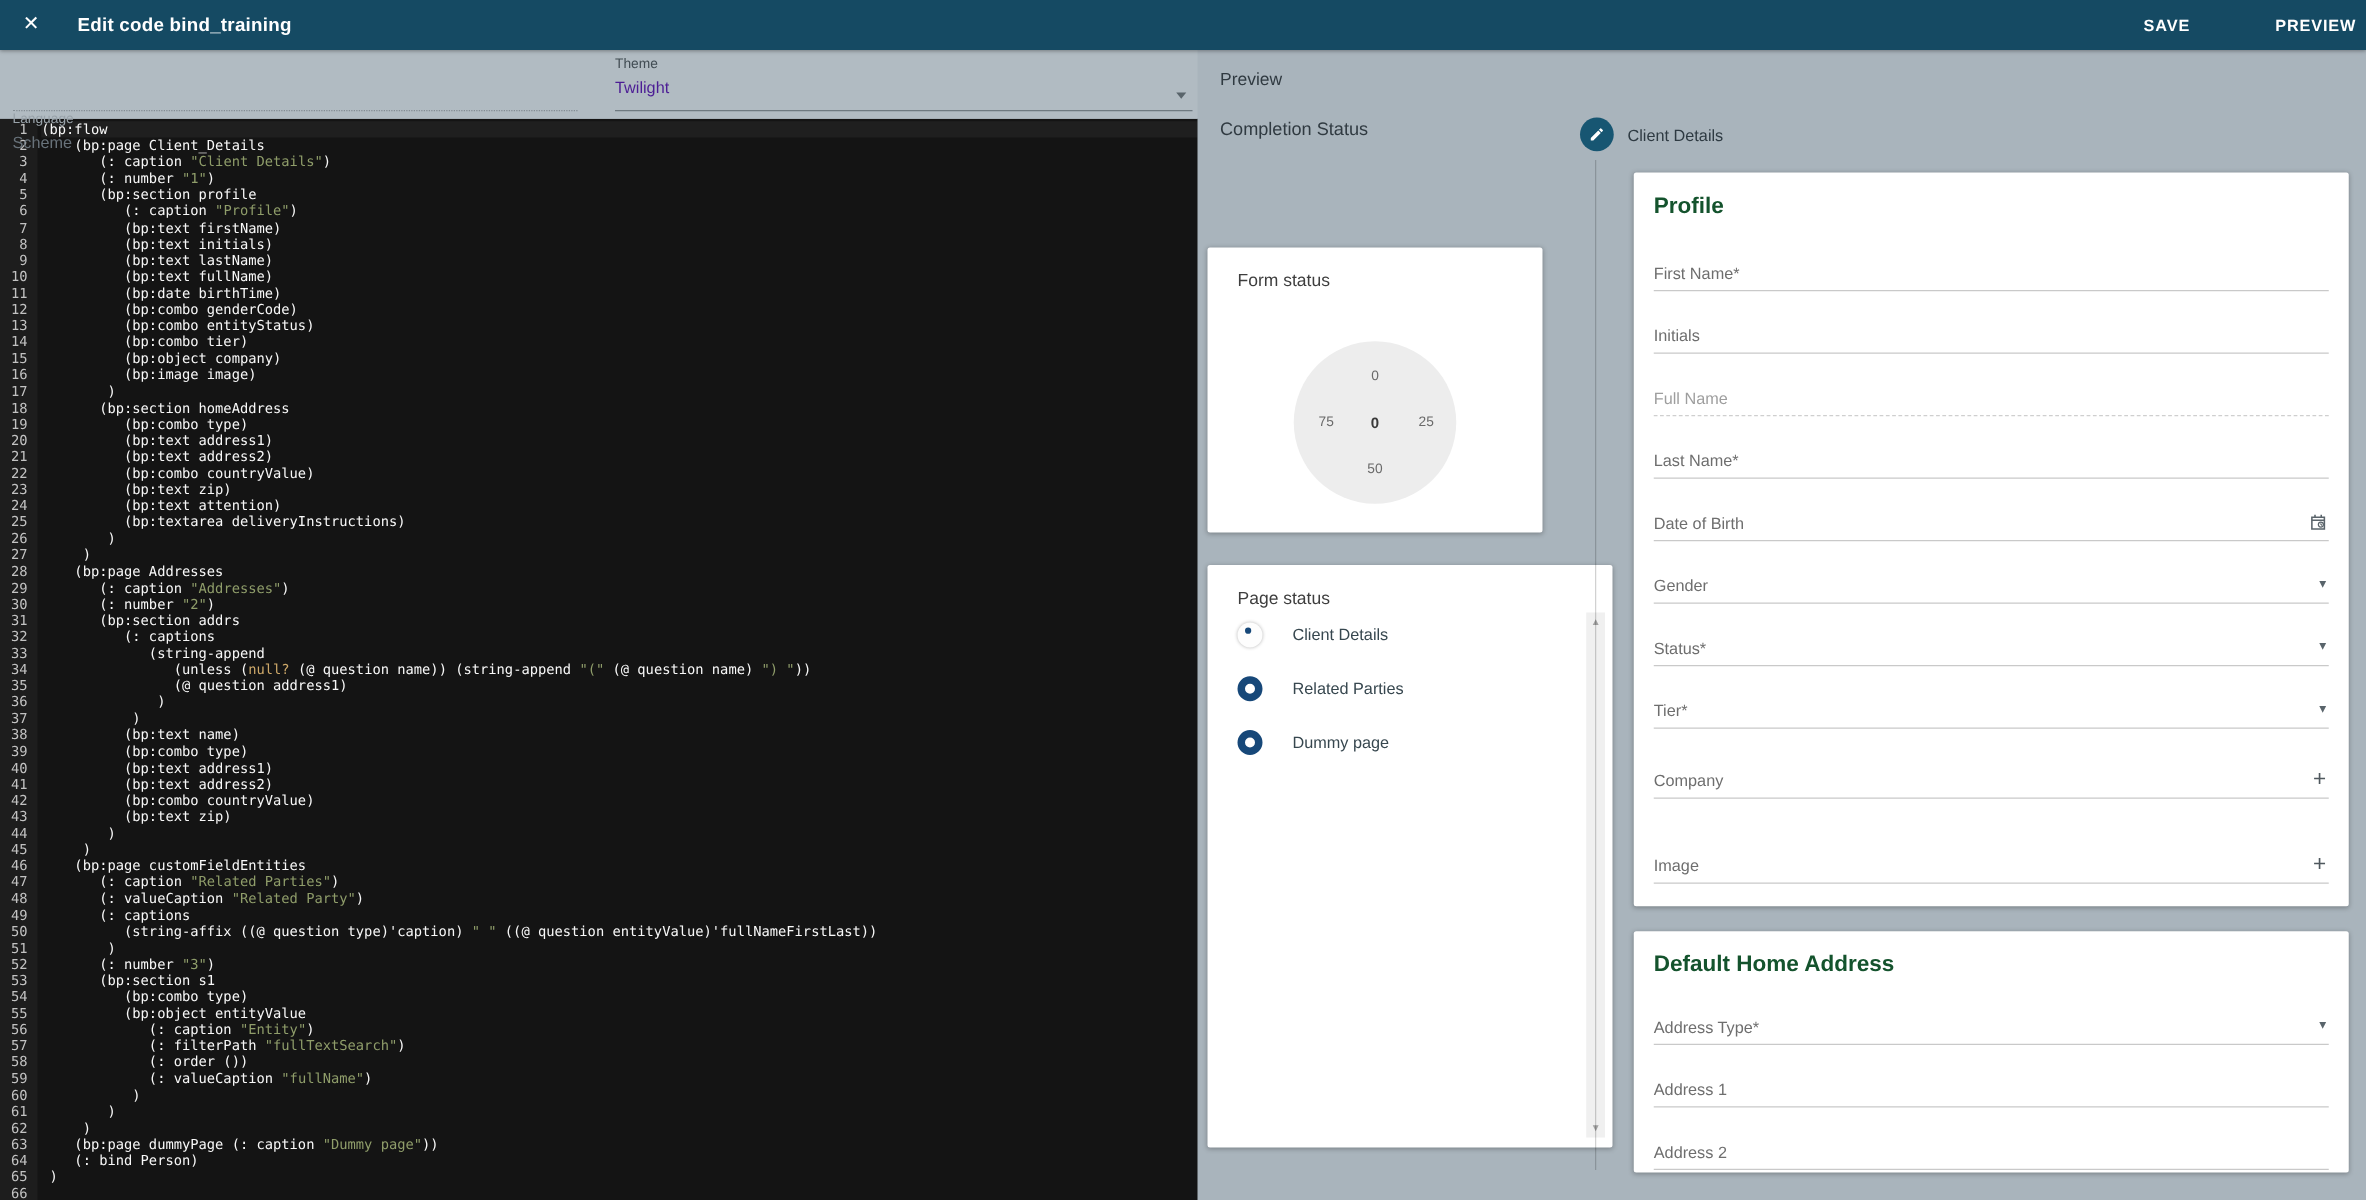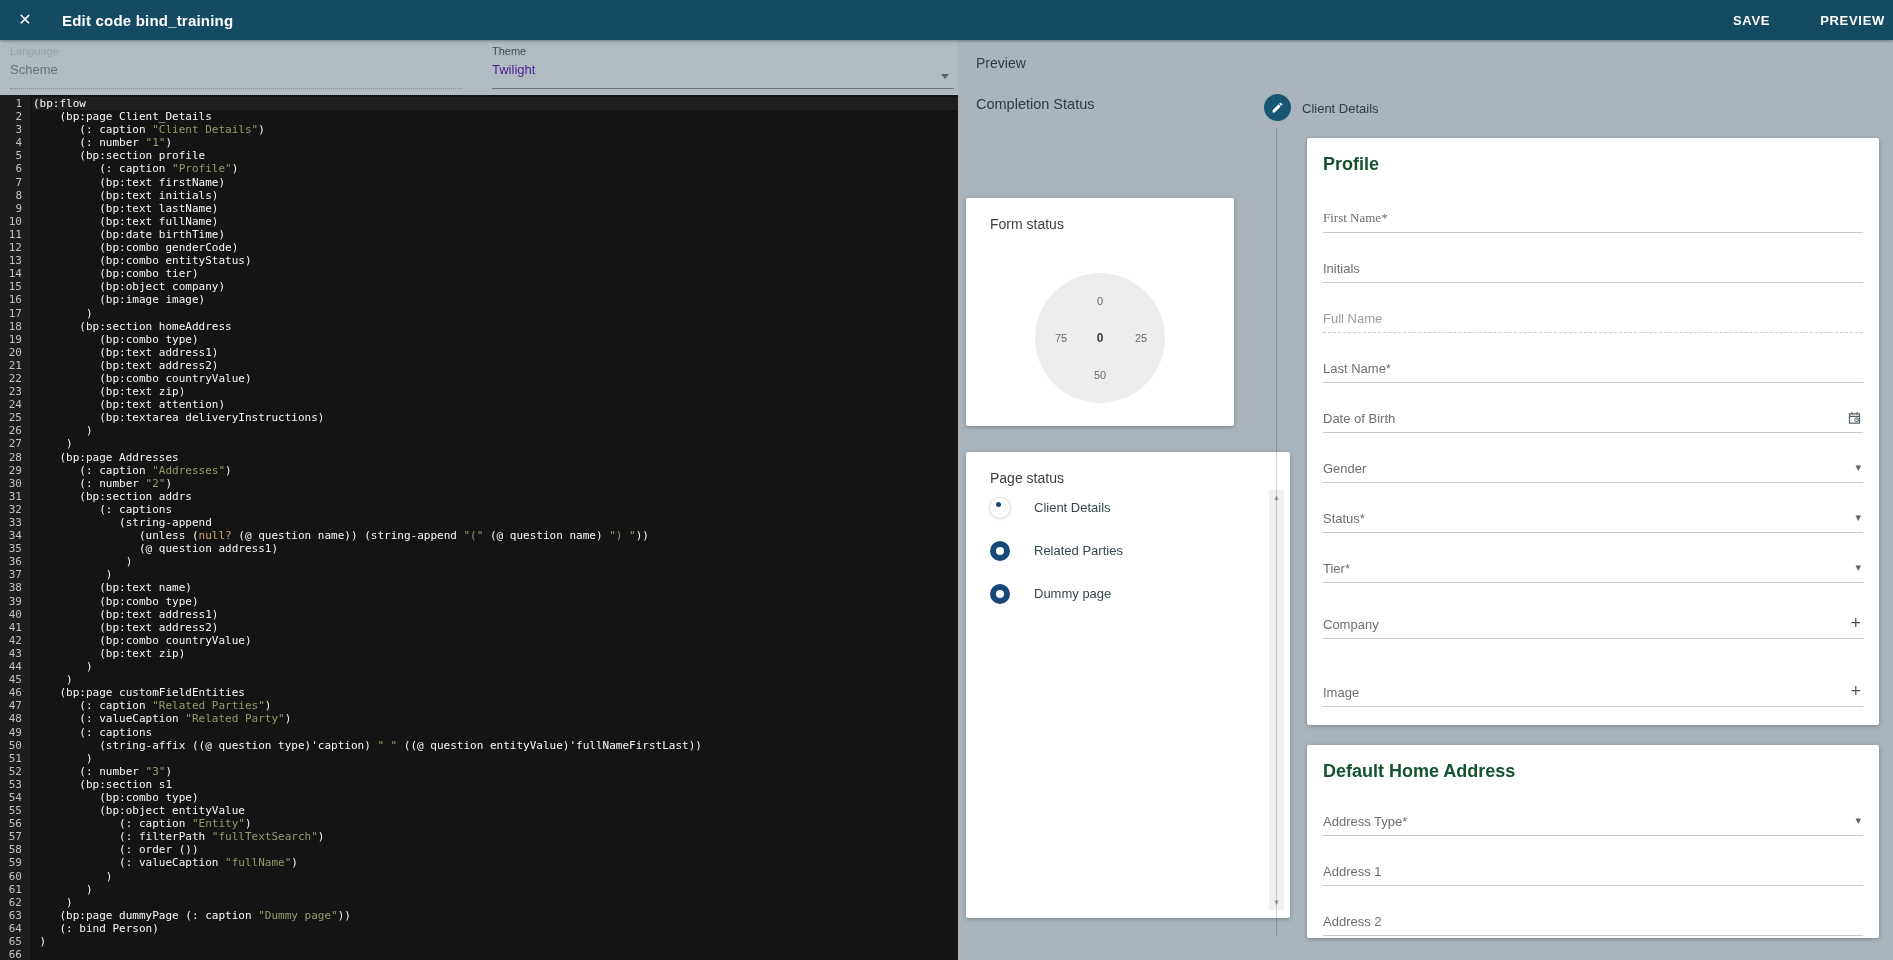--- a/index.html
+++ b/index.html
@@ -5,29 +5,29 @@
   html,body{margin:0;padding:0;}
   body{
     width:1893px;height:960px;overflow:hidden;position:relative;
     font-family:"Liberation Sans",sans-serif;background:#a9b4bc;
   }
   
   .topbar{position:absolute;left:0;top:0;width:1893px;height:40px;background:#154a63;
     display:flex;align-items:center;color:#fff;box-shadow:0 1px 3px rgba(0,0,0,.35);z-index:30;}
   .close-btn{width:34px;margin-left:8px;text-align:center;font-size:16px;cursor:pointer;line-height:40px;}
   .tb-title{font-size:15px;font-weight:bold;margin-left:20px;letter-spacing:.2px;}
-  .tb-actions{margin-left:auto;display:flex;gap:42px;padding-right:4px;}
+  .tb-actions{margin-left:auto;display:flex;gap:60px;padding-right:4px;}
   .tb-btn{font-size:13px;font-weight:bold;letter-spacing:.7px;padding:10px 4px;cursor:pointer;}
   
   .editor-header{position:absolute;left:0;top:40px;width:958px;height:55px;background:#b1bbc2;z-index:5;}
   .eh-field{position:absolute;top:5px;height:44px;box-sizing:border-box;}
   .eh-field.language{left:10px;width:452px;border-bottom:1px dotted #828c93;}
   .eh-field.theme{left:492px;width:462px;border-bottom:1px solid #6e7980;}
   .eh-label{font-size:11px;}
-  .language .eh-label{color:#98a2a9;}
+  .language .eh-label{color:#98a2a9;margin-top:44px;}
   .theme .eh-label{color:#414c53;}
   .eh-value{font-size:13px;margin-top:5px;}
   .language .eh-value{color:#68727a;}
   .theme .eh-value{color:#4c1d95;}
   .eh-caret{position:absolute;right:5px;bottom:9px;width:0;height:0;
     border-left:4px solid transparent;border-right:4px solid transparent;border-top:5px solid #59646b;}
   
   .editor{position:absolute;left:0;top:95px;width:958px;height:865px;background:#141414;
     font-family:"DejaVu Sans Mono",monospace;font-size:11px;line-height:13.1px;z-index:4;}
   .gutter{position:absolute;left:0;top:0;width:30px;height:100%;background:#1d1d1d;
@@ -71,21 +71,21 @@
   .divider{position:absolute;left:318px;top:88px;width:1px;height:808px;background:rgba(0,0,0,.18);}
   .pencil-circle{position:absolute;left:306px;top:54px;width:27px;height:27px;border-radius:50%;
     background:#175672;display:flex;align-items:center;justify-content:center;z-index:2;}
   .form-page-title{position:absolute;left:344px;top:61px;font-size:13px;color:#2e3a42;}
   
   .profile-card{left:349px;top:98px;width:572px;height:587px;}
   .address-card{left:349px;top:705px;width:572px;height:193px;}
   .section-title{padding:16px 16px 0;font-size:18px;color:#14532d;height:20px;font-weight:bold;}
   .fields{padding:0 16px;}
   .field{position:relative;height:50px;cursor:text;}
-  .profile-card .field:nth-child(1){margin-top:9px;font-family:Liberation Serif, serif;}
+  .profile-card .field:nth-child(1){margin-top:9px;}
   .address-card .field:nth-child(1){margin-top:5px;}
   .field.add{height:56px;}
   .profile-card .field:nth-child(10){height:68px;}
   .f-label{position:absolute;left:0;bottom:7px;font-size:13px;color:#6e6e6e;}
   .field.readonly .f-label{color:#9e9e9e;}
   .f-line{position:absolute;left:0;right:0;bottom:0;border-bottom:1px solid #c9c9c9;}
   .field.readonly .f-line{border-bottom:1px dashed #cfcfcf;}
   .f-caret{position:absolute;right:2px;bottom:10px;font-size:11px;color:#59646b;line-height:11px;}
   .f-plus{position:absolute;right:2px;bottom:8px;font-size:18px;font-weight:300;color:#4f585e;line-height:16px;}
   .f-cal{position:absolute;right:1px;bottom:8px;line-height:0;}

